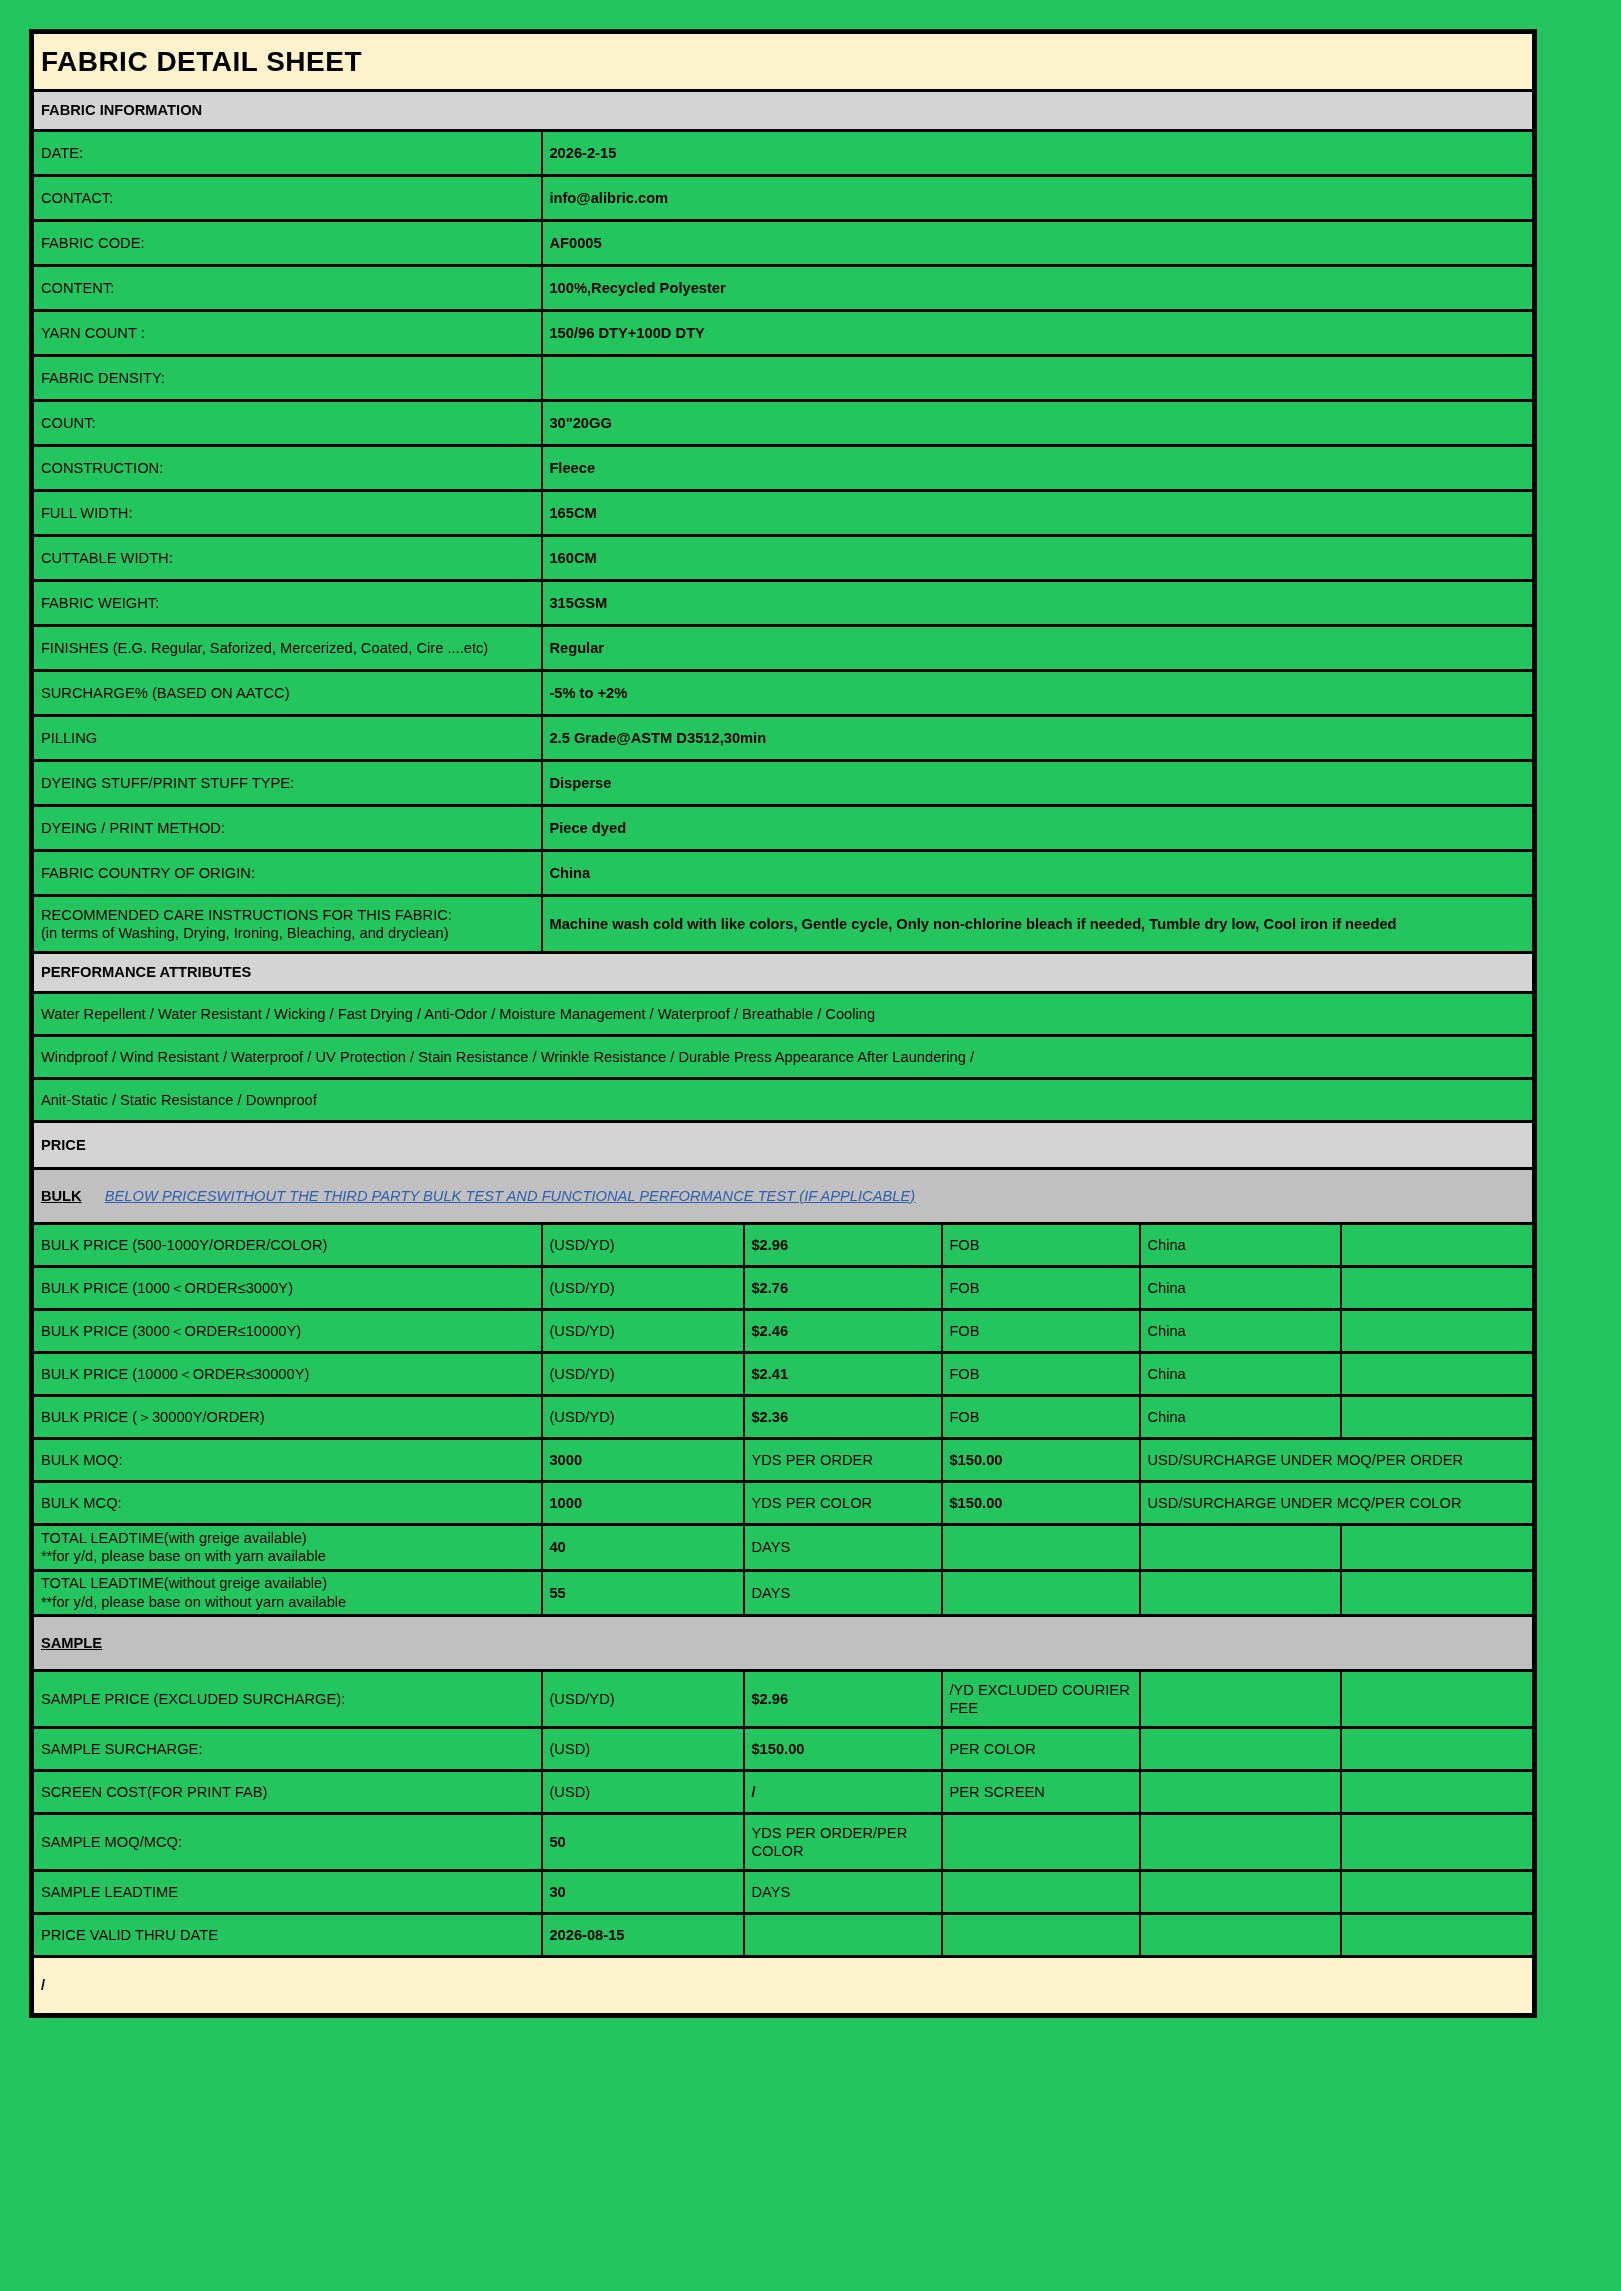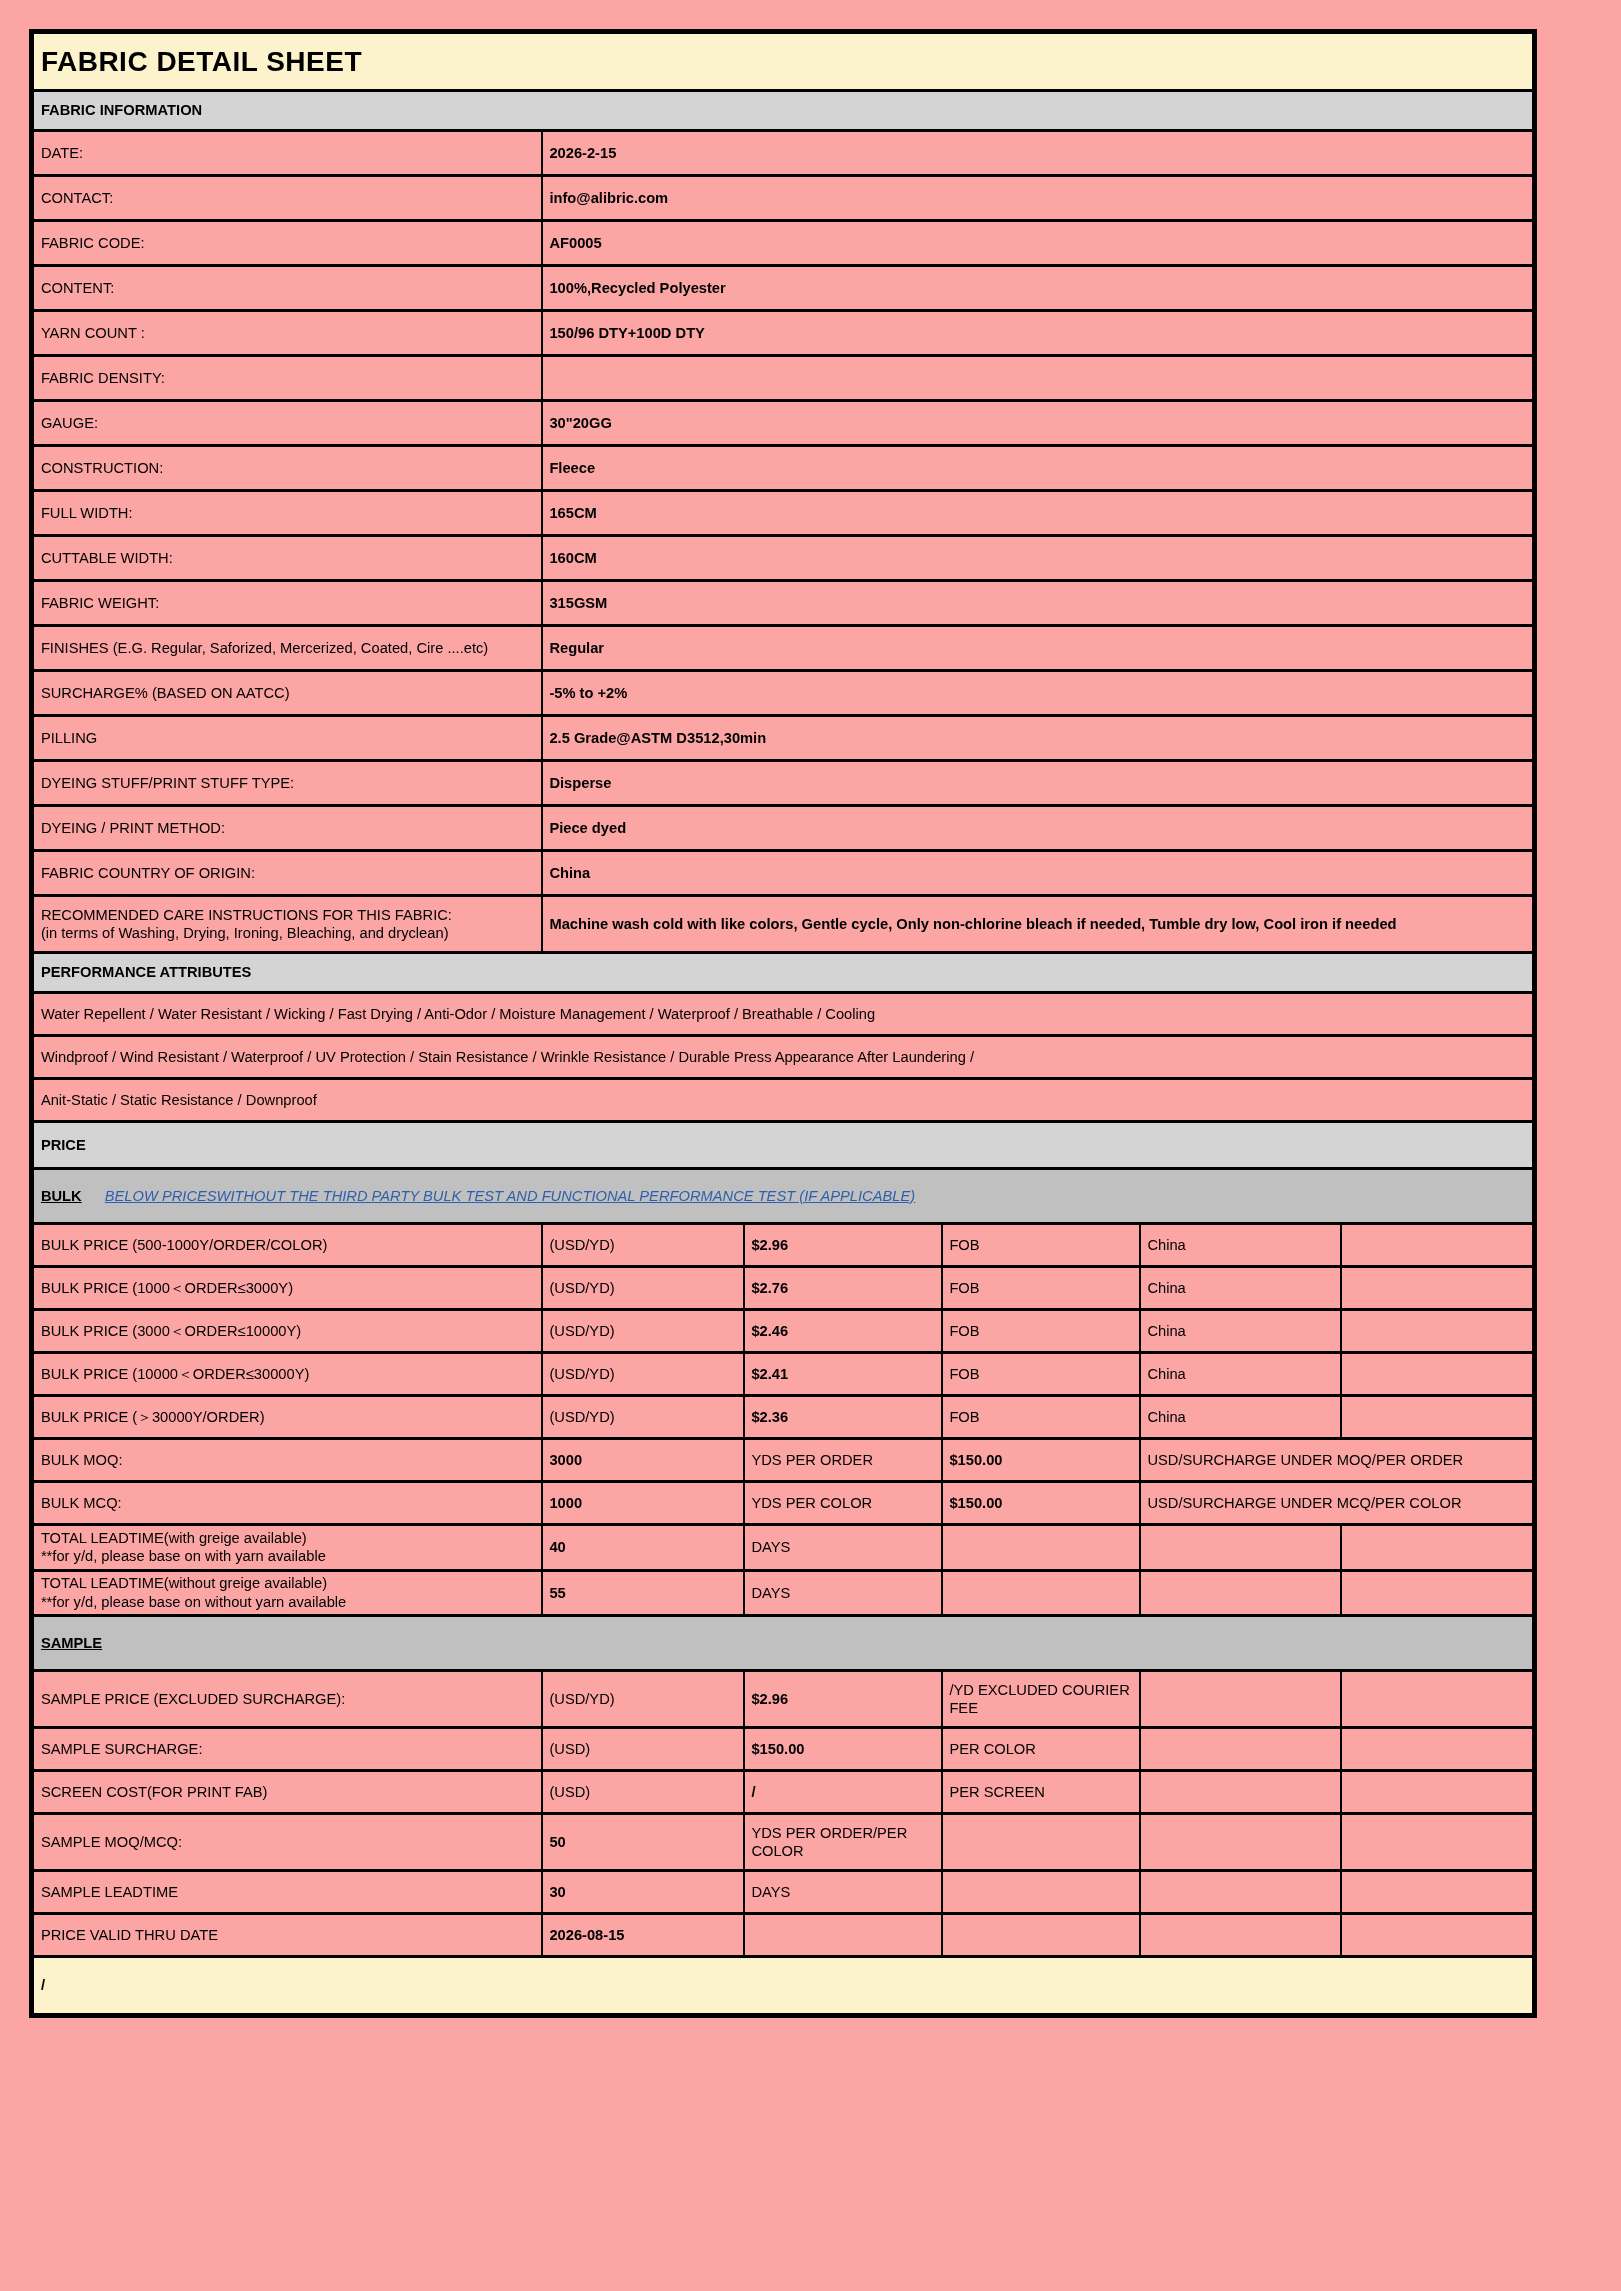--- a/index.html
+++ b/index.html
@@ -5,21 +5,21 @@
   * { box-sizing: border-box; }
   html, body {
     margin: 0; padding: 0;
     background: #ffffff;
     font-family: "Liberation Sans", sans-serif;
     color: #000;
   }
   .page {
     width: 1621px;
     min-height: 2292px;
-    background: #fca5a5;
+    background: #22c55e;
     padding: 29px 0 10px 29px;
   }
   table.sheet {
     border-collapse: collapse;
     table-layout: fixed;
     width: 1503px;
     border: 5.9px solid #000;
   }
   table.sheet td {
     border-top: 3.9px solid #000;
@@ -115,21 +115,21 @@
     </tr>
     <tr class="info-row">
       <td class="lbl">YARN COUNT :</td>
       <td class="val" colspan="5">150/96 DTY+100D DTY</td>
     </tr>
     <tr class="info-row">
       <td class="lbl">FABRIC DENSITY:</td>
       <td class="val" colspan="5"></td>
     </tr>
     <tr class="info-row">
-      <td class="lbl">GAUGE:</td>
+      <td class="lbl">COUNT:</td>
       <td class="val" colspan="5">30"20GG</td>
     </tr>
     <tr class="info-row">
       <td class="lbl">CONSTRUCTION:</td>
       <td class="val" colspan="5">Fleece</td>
     </tr>
     <tr class="info-row">
       <td class="lbl">FULL WIDTH:</td>
       <td class="val" colspan="5">165CM</td>
     </tr>

